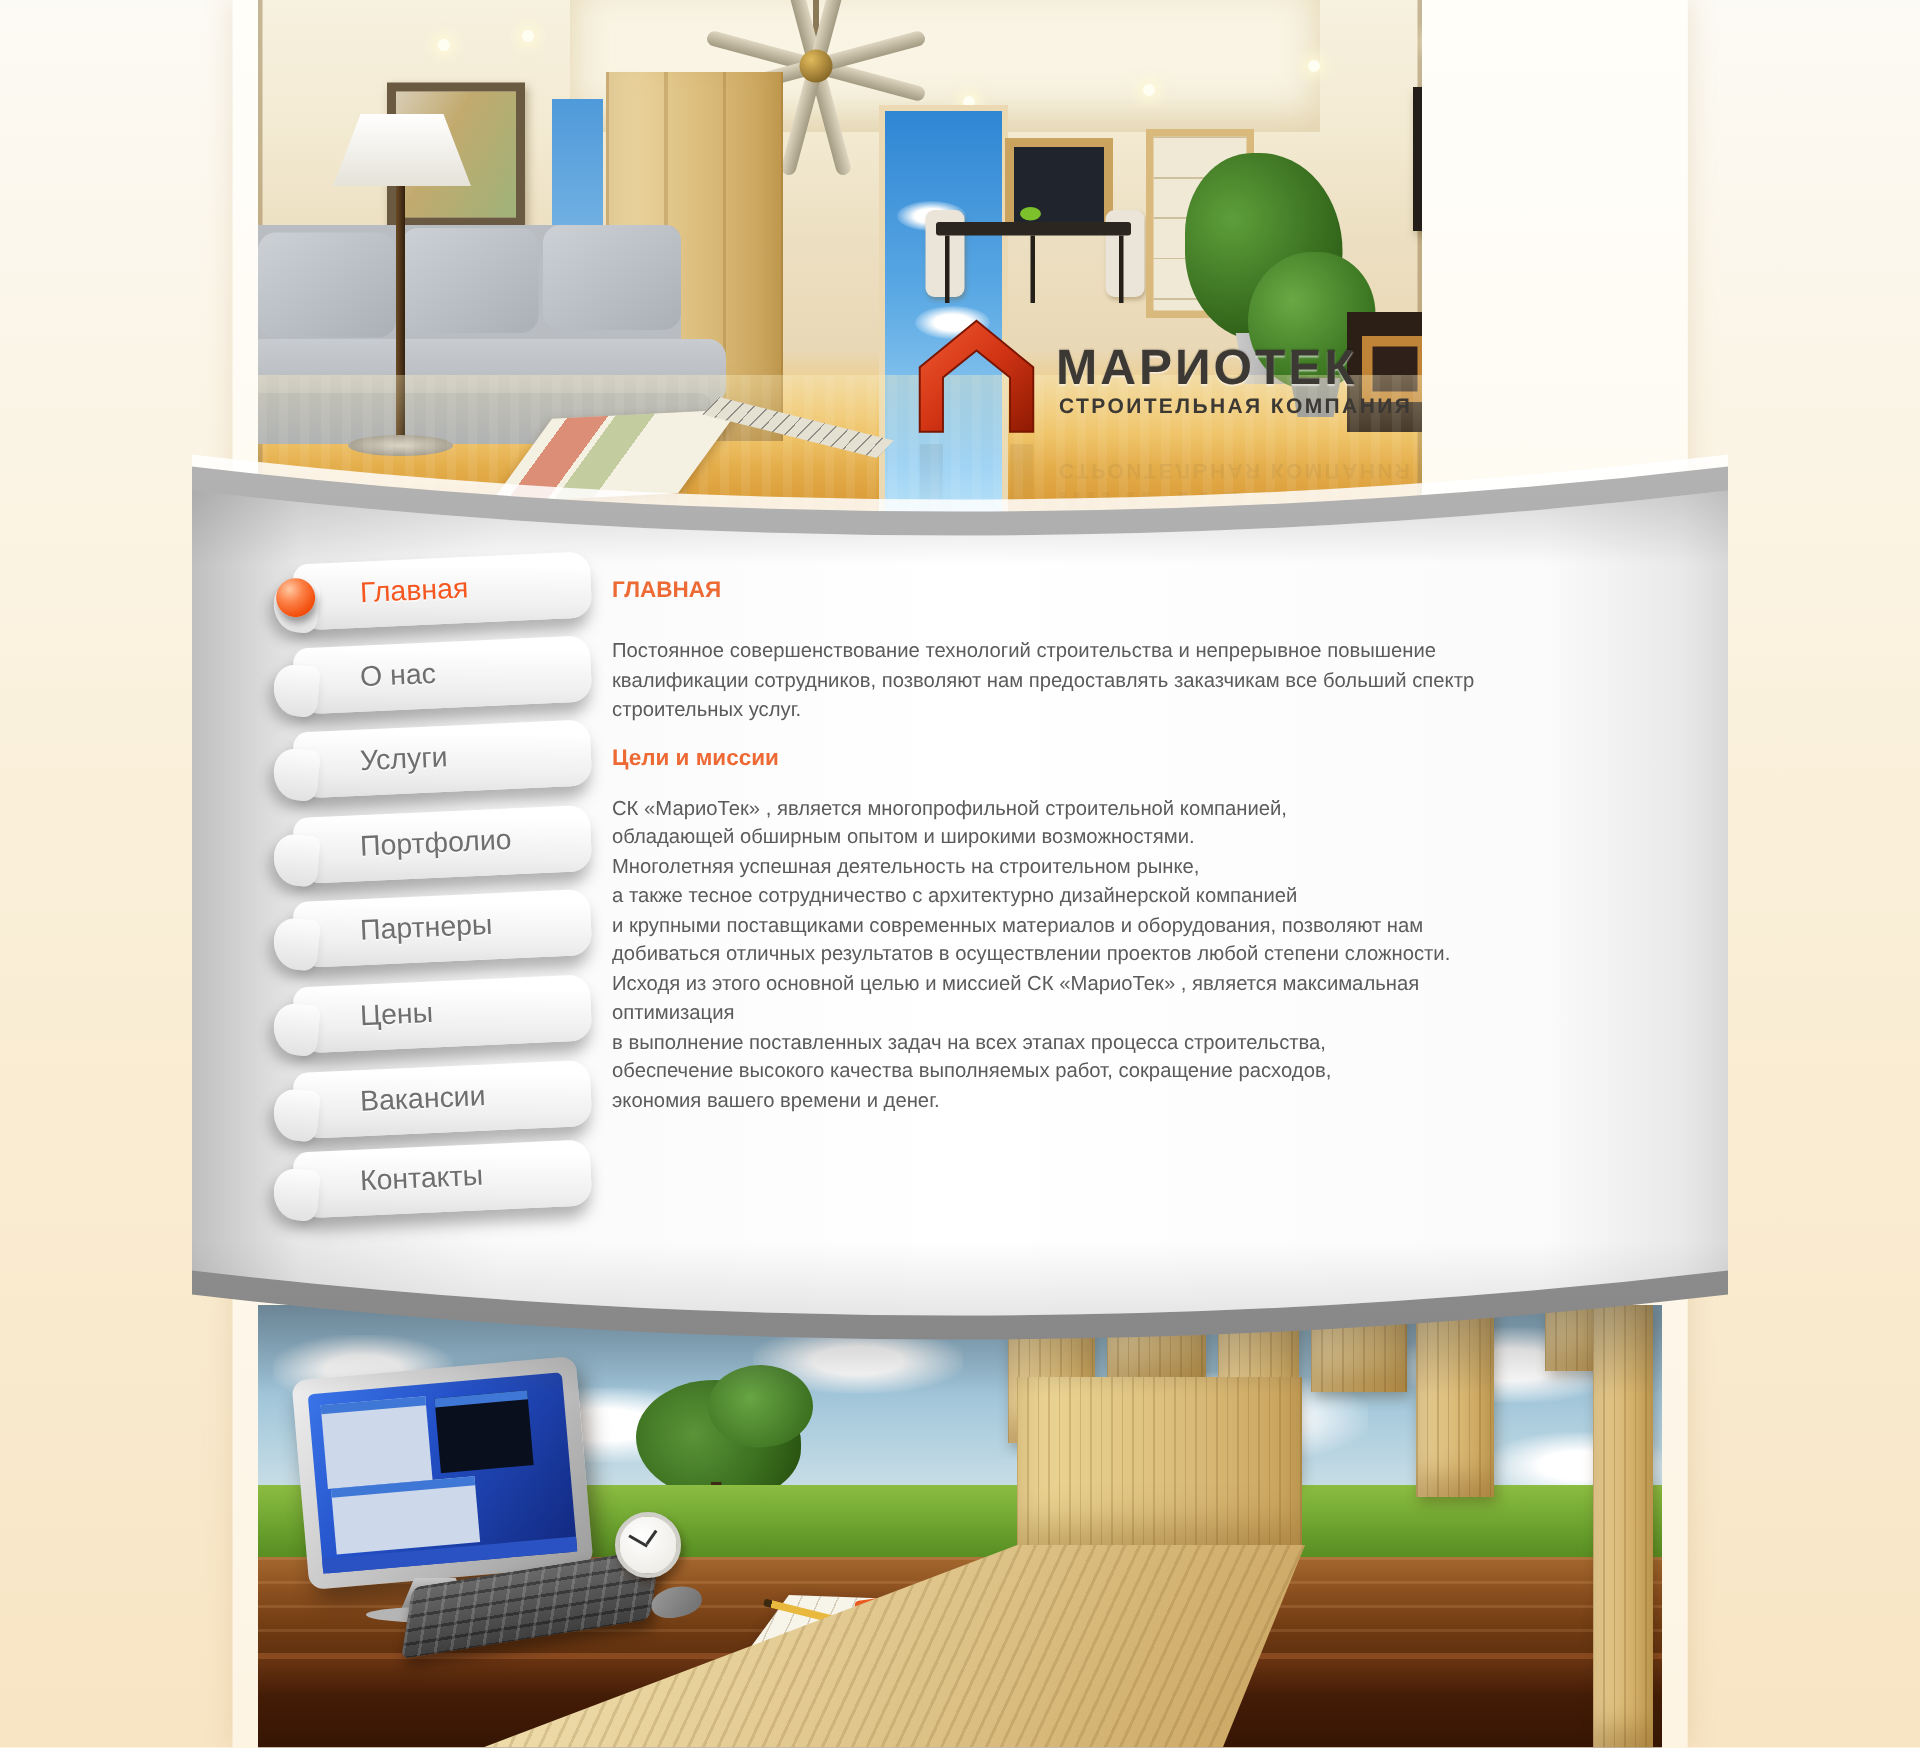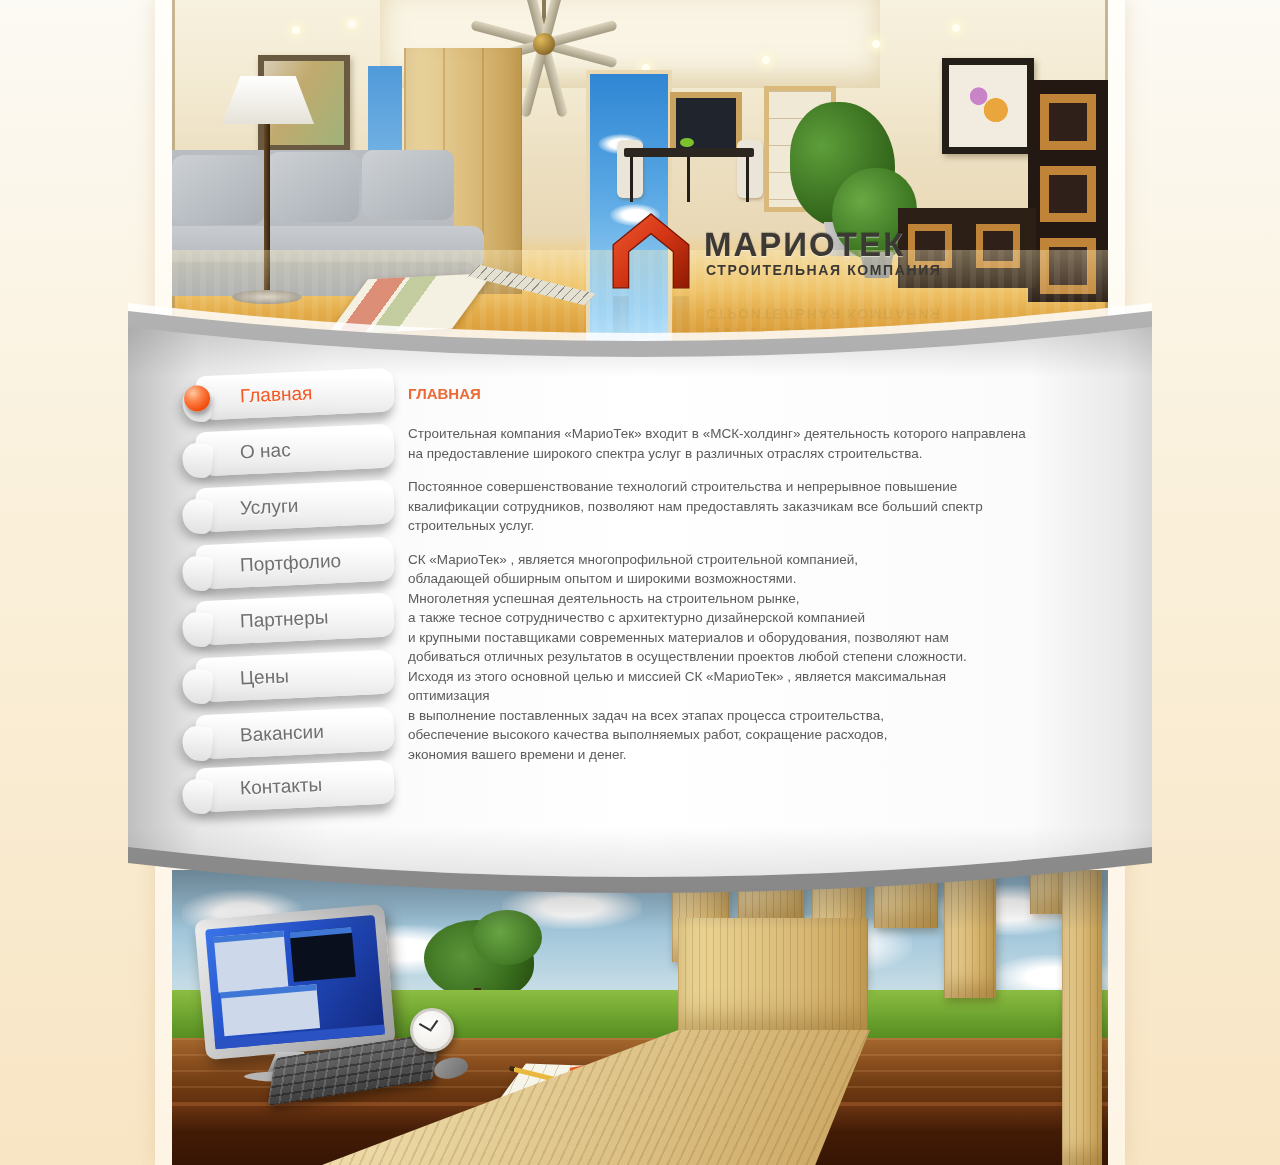--- a/index.html
+++ b/index.html
@@ -9,21 +9,21 @@
     background:linear-gradient(180deg,#fcfaf4 0%,#faf0da 45%,#f8e5c4 100%);
   }
   .abs{position:absolute;}
 
   
   #frame{left:155px;top:0;width:970px;height:1165px;
     background:linear-gradient(180deg,#fffef9,#fdf4e4);
     box-shadow:0 0 18px rgba(190,150,90,.25);}
 
   
-  #hero{left:172px;top:0;width:936px;height:402px;overflow:hidden;z-index:2;
+  #hero{left:172px;top:0;width:776px;height:402px;overflow:hidden;z-index:2;
     background:linear-gradient(180deg,#f7f1df 0%,#f3ead2 22%,#ecdfc1 40%,#e9d8b6 58%,#eeca7e 66%,#edbe5e 72%,#d99a35 84%,#c9882b 96%,#c07f24 100%);
     box-shadow:inset 3px 0 0 rgba(140,110,60,.45), inset -3px 0 0 rgba(140,110,60,.45);}
   .ceilpanel{left:208px;top:0;width:500px;height:88px;background:#f9f4e4;
     box-shadow:inset 0 -12px 26px rgba(205,180,120,.5);}
   .fanrod{left:370px;top:0;width:4px;height:32px;background:#8a7a58;}
   .blade{left:297px;top:39px;width:150px;height:10px;border-radius:5px;
     background:linear-gradient(#ded6c0,#a39a82);}
   .fanhub{left:361px;top:33px;width:22px;height:22px;border-radius:50%;
     background:radial-gradient(circle at 35% 30%,#e2bb5c,#8a6a28 75%);}
   .spot{width:8px;height:8px;border-radius:50%;background:#fffef2;
@@ -360,25 +360,24 @@
   <div class="navitem" style="top:711px">
     <span class="navlabel">Вакансии</span>
   </div>
   <div class="navitem" style="top:764px">
     <span class="navlabel">Контакты</span>
   </div>
 </nav>
 
 <div class="abs" id="content">
   <h1>ГЛАВНАЯ</h1>
-  <p>Строительная компания «МариоТек»  входит в «МСК-холдинг» деятельность которого направлена
- на предоставление широкого спектра услуг в различных отраслях строительства.</p>
   <p>Постоянное совершенствование технологий строительства и непрерывное повышение
 квалификации сотрудников, позволяют нам предоставлять заказчикам все больший спектр
 строительных услуг.</p>
+  <h2>Цели и миссии</h2>
   <p>СК «МариоТек» , является многопрофильной строительной компанией,
 обладающей обширным опытом и широкими возможностями.
 Многолетняя успешная деятельность на строительном рынке,
 а также тесное сотрудничество с архитектурно дизайнерской компанией
 и крупными поставщиками современных материалов и оборудования, позволяют нам
 добиваться отличных результатов в осуществлении проектов любой степени сложности.
 Исходя из этого основной целью и миссией СК «МариоТек» , является максимальная оптимизация
 в выполнение поставленных задач на всех этапах процесса строительства,
 обеспечение высокого качества выполняемых работ, сокращение расходов,
 экономия вашего времени и денег.</p>

